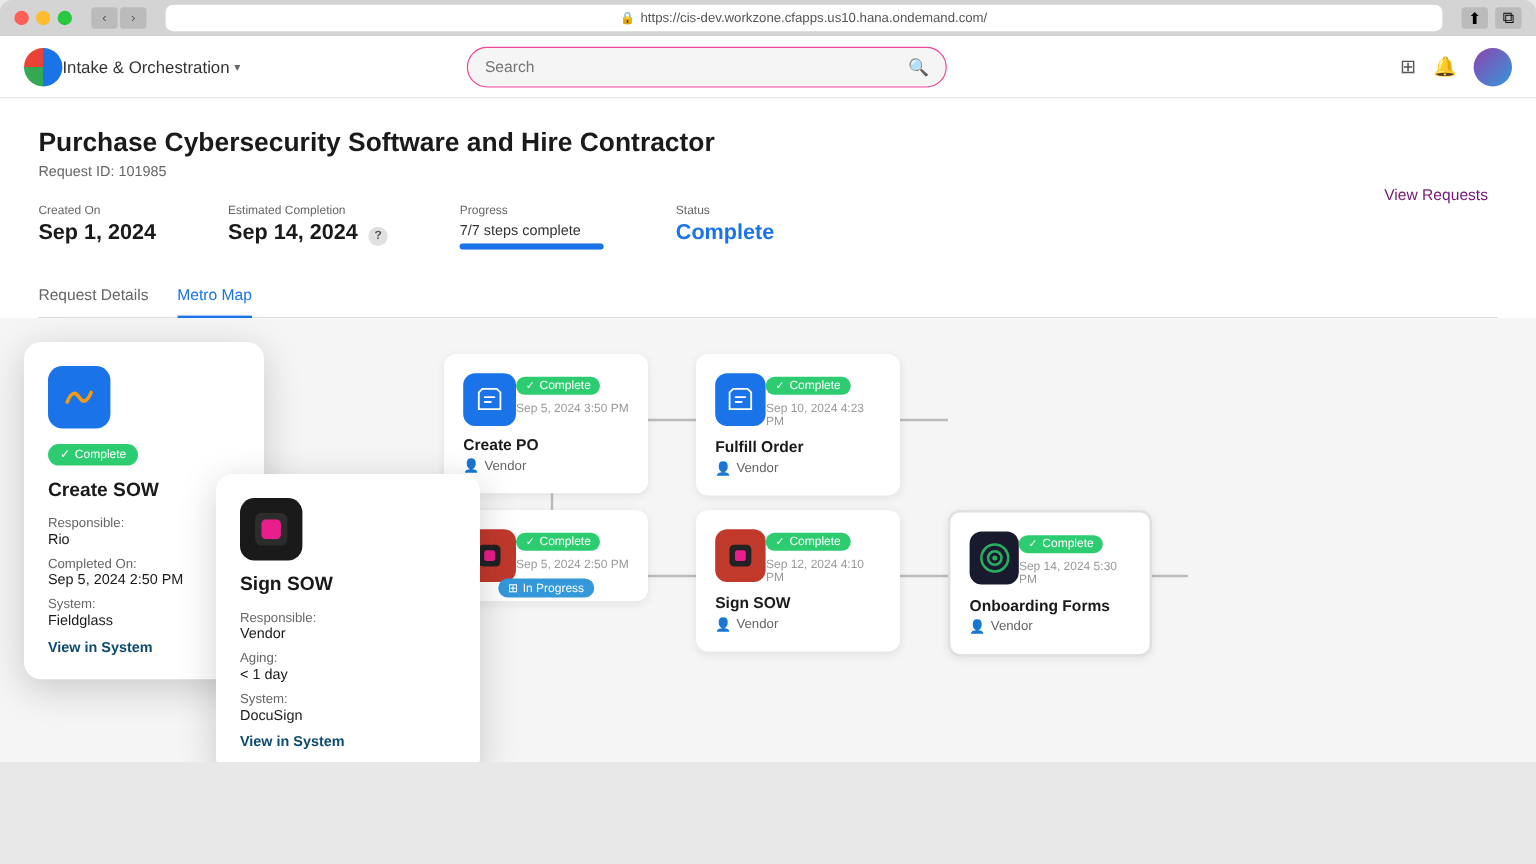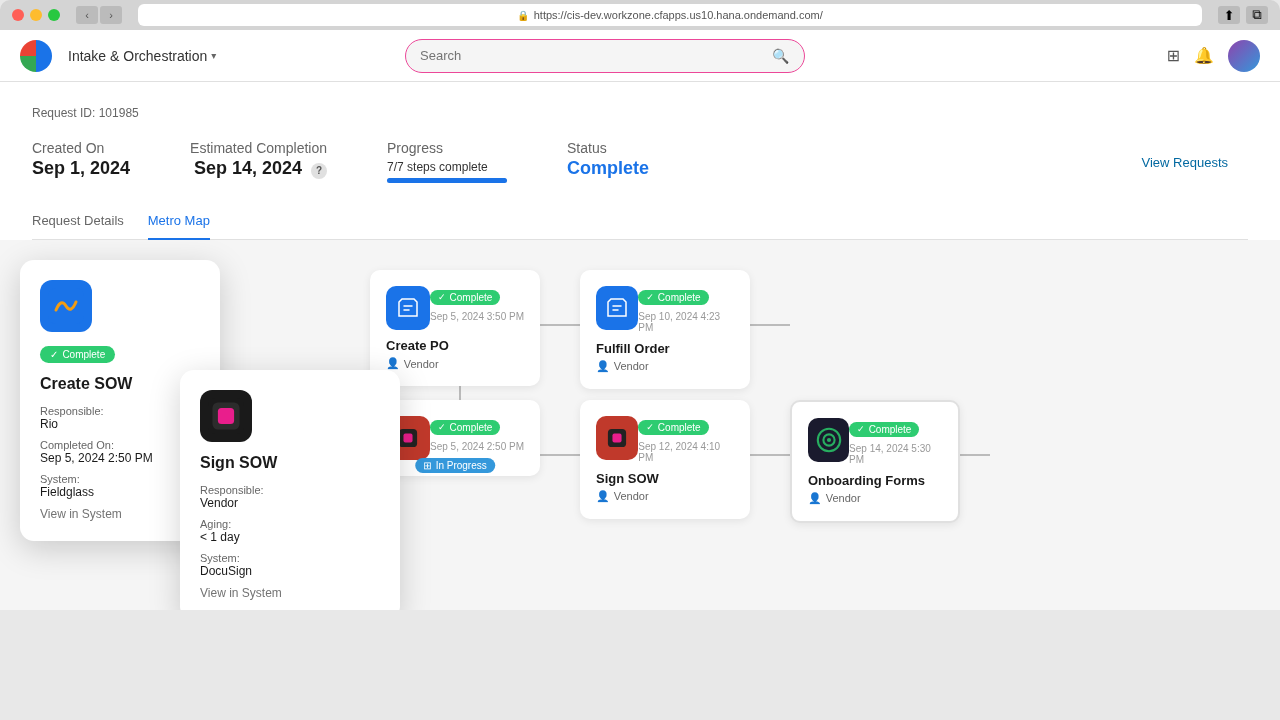--- a/index.html
+++ b/index.html
@@ -54,21 +54,20 @@
     .lock-icon { font-size: 10px; color: #666; }
 
     
     .app-header {
       background: white;
       height: 52px;
       display: flex;
       align-items: center;
       padding: 0 20px;
       border-bottom: 1px solid #e0e0e0;
-      gap: 16px;
     }
     .app-logo {
       width: 32px; height: 32px;
       background: conic-gradient(#1a73e8 0deg 180deg, #34a853 180deg 270deg, #ea4335 270deg 360deg);
       border-radius: 50%;
     }
     .app-title {
       font-size: 14px; font-weight: 500; color: #333;
       display: flex; align-items: center; gap: 4px;
     }
@@ -105,21 +104,21 @@
       font-size: 22px; font-weight: 700; color: #1a1a1a;
       margin-bottom: 4px;
     }
     .request-id {
       font-size: 12px; color: #666; margin-bottom: 20px;
     }
     .meta-row {
       display: flex; gap: 60px; margin-bottom: 20px;
     }
     .meta-item label {
-      font-size: 14px; color: #666; display: block; margin-bottom: 2px;
+      font-size: 10px; color: #666; display: block; margin-bottom: 2px;
     }
     .meta-item .meta-value {
       font-size: 18px; font-weight: 600; color: #1a1a1a; text-align: right;
     }
     .meta-item .meta-value.status-complete {
       color: #1a73e8;
     }
     .progress-bar-wrap {
       margin-top: 4px;
     }
@@ -148,22 +147,22 @@
       font-size: 13px; padding: 10px 0; cursor: pointer;
       color: #666; border-bottom: 2px solid transparent;
       margin-bottom: -1px;
     }
     .tab.active {
       color: #1a73e8; border-bottom: 2px solid #1a73e8; font-weight: 500;
     }
 
     
     .view-requests {
-      position: absolute; top: 155px; right: 52px;
-      font-size: 13px; color: #0369a1; cursor: pointer; text-decoration: none;
+      position: absolute; top: 155px; right: 40px;
+      font-size: 13px; color: #701a75; cursor: pointer; text-decoration: none;
     }
 
     
     .metro-area {
       background: #f5f5f5;
       position: relative;
       height: 370px;
       overflow: hidden;
       padding: 20px;
     }
@@ -225,22 +224,22 @@
       background: #2ecc71; color: white; font-size: 10px;
       border-radius: 10px; padding: 3px 10px; margin-bottom: 12px;
     }
     .popup-card .popup-field label {
       font-size: 11px; color: #666; display: block;
     }
     .popup-card .popup-field .val {
       font-size: 12px; color: #1a1a1a; font-weight: 500; margin-bottom: 8px;
     }
     .popup-card .view-link {
-      font-size: 12px; color: #737373; cursor: pointer; margin-top: 4px;
-      font-weight: 400;
+      font-size: 12px; color: #0c4a6e; cursor: pointer; margin-top: 4px;
+      font-weight: 700;
     }
 
     
     .icon-blue { background: #1a73e8; }
 
     
     .onboarding-card {
       border: 2px solid #e0e0e0;
     }
   </style>
@@ -276,20 +275,21 @@
   <div class="header-actions">
     <span class="header-icon">⊞</span>
     <span class="header-icon">🔔</span>
     <div class="avatar"></div>
   </div>
 </div>
 
 <div class="page-content">
   <a class="view-requests">View Requests</a>
 
+  <div class="page-title">Purchase Cybersecurity Software and Hire Contractor</div>
   <div class="request-id">Request ID: 101985</div>
 
   <div class="meta-row">
     <div class="meta-item">
       <label>Created On</label>
       <div class="meta-value">Sep 1, 2024</div>
     </div>
     <div class="meta-item">
       <label>Estimated Completion</label>
       <div class="meta-value">

